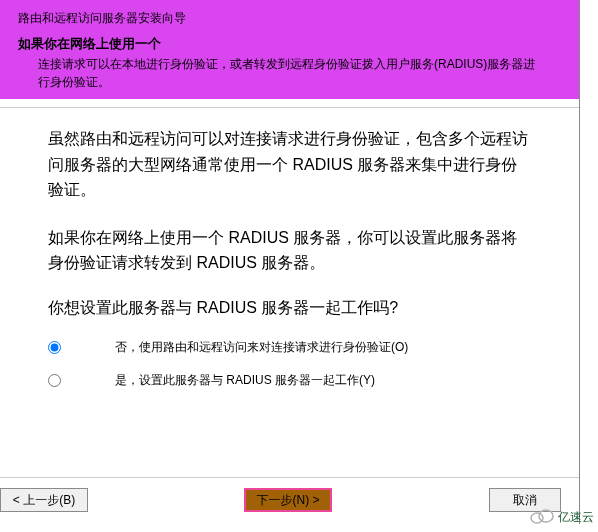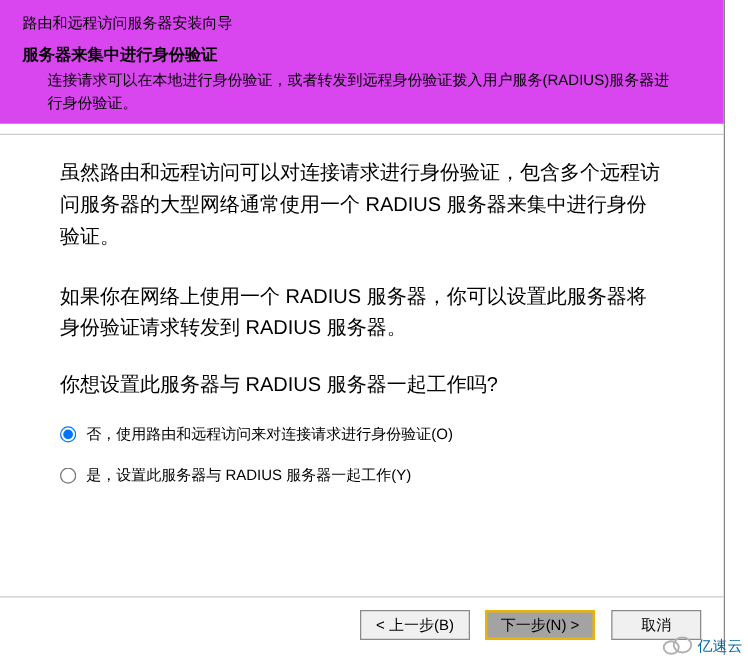--- a/index.html
+++ b/index.html
@@ -61,82 +61,83 @@
       font-size: 16px;
       margin-bottom: 20px;
     }
     .radio-group {
       margin-top: 4px;
     }
     .radio-row {
       display: flex;
       align-items: center;
       margin-bottom: 16px;
+      gap: 46px;
     }
     .radio-input {
       margin-right: 8px;
       width: 13px;
       height: 13px;
     }
     .radio-label {
       font-size: 12px;
     }
     .button-bar {
       position: absolute;
       bottom: 12px;
       left: 0;
       right: 0;
       border-top: 1px solid #ccc;
       padding: 10px 18px 0 0;
       display: flex;
-      justify-content: flex-end;
+      justify-content: space-between;
       gap: 13px;
     }
     .wiz-button {
       min-width: 88px;
       height: 24px;
       font-size: 12px;
       font-family: inherit;
       background: #f0f0f0;
       border: 1px solid #8a8a8a;
       cursor: pointer;
       padding: 0 10px;
     }
     .wiz-button.primary {
-      border: 2px solid #eab308;
-      background: #a3a3a3;
+      border: 2px solid #ec4899;
+      background: #a16207;
     }
     .btn-next {
       margin-left: -1px;
     }
     .btn-cancel {
       min-width: 72px;
     }
     .watermark {
       position: absolute;
       right: 4px;
       bottom: 4px;
       font-size: 12px;
-      color: #0369a1;
+      color: #14532d;
       display: flex;
       align-items: center;
       gap: 2px;
     }
     .watermark-icon {
       display: inline-block;
     }
   </style>
 </head>
 <body>
 
 <div class="wizard-container">
 
   <div class="header-section">
     <div class="wizard-title">路由和远程访问服务器安装向导</div>
-    <div class="page-heading">服务器来集中进行身份验证</div>
+    <div class="page-heading">如果你在网络上使用一个</div>
     <div class="page-subtext">连接请求可以在本地进行身份验证，或者转发到远程身份验证拨入用户服务(RADIUS)服务器进行身份验证。</div>
   </div>
 
   <hr class="divider">
 
   <div class="content-section">
     <p class="info-para">虽然路由和远程访问可以对连接请求进行身份验证，包含多个远程访问服务器的大型网络通常使用一个 RADIUS 服务器来集中进行身份验证。</p>
     <p class="info-para">如果你在网络上使用一个 RADIUS 服务器，你可以设置此服务器将身份验证请求转发到 RADIUS 服务器。</p>
     <p class="question-para">你想设置此服务器与 RADIUS 服务器一起工作吗?</p>
 

